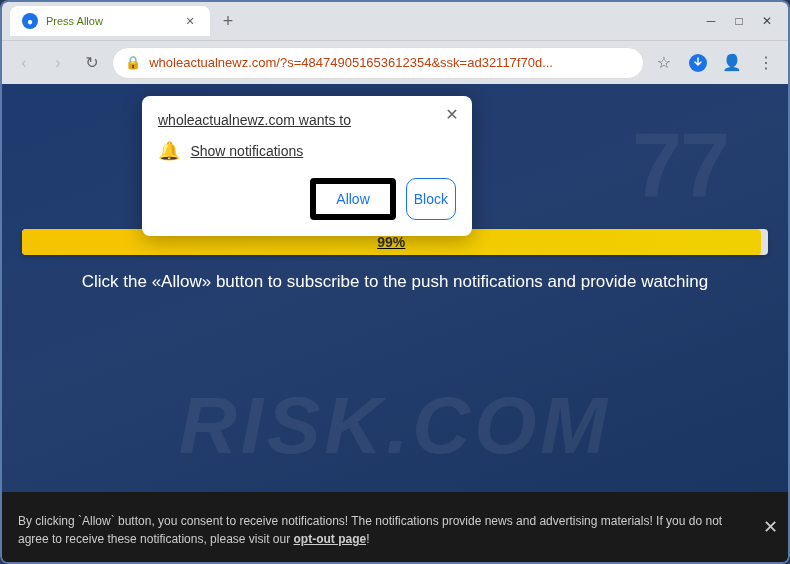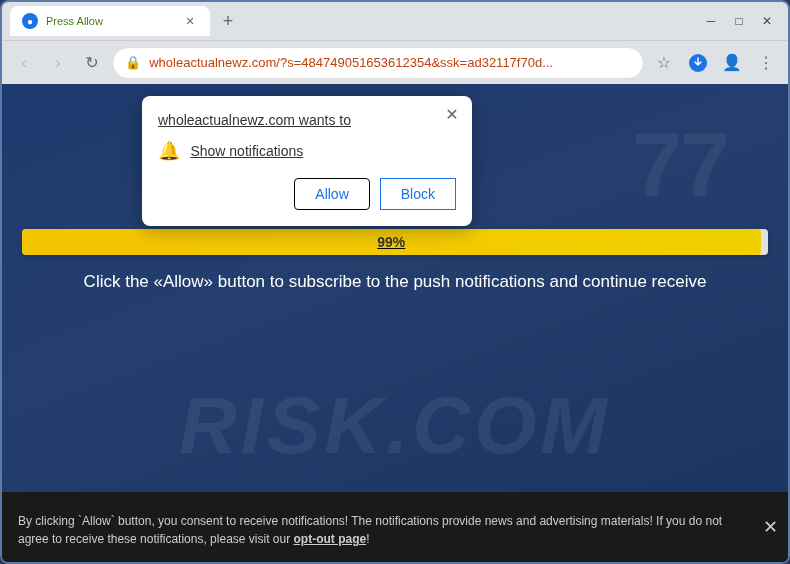--- a/index.html
+++ b/index.html
@@ -289,34 +289,34 @@
     }
 
     .dialog-buttons {
       display: flex;
       justify-content: flex-end;
       gap: 10px;
     }
 
     .btn-allow {
       padding: 7px 20px;
-      border: 1px solid #000000;
+      border: 6px solid #000000;
       background: white;
       color: #1a73e8;
       border-radius: 4px;
       font-size: 14px;
       cursor: pointer;
     }
 
     .btn-block {
-      padding: 7px 20px;
+      padding: 7px 7px;
       border: 1px solid #1a73e8;
       background: white;
       color: #1a73e8;
-      border-radius: 0;
+      border-radius: 10px;
       font-size: 14px;
       cursor: pointer;
     }
 
     
     .progress-section {
       position: absolute;
       top: 145px;
       left: 20px;
       right: 20px;
@@ -450,21 +450,21 @@
 
     <div class="progress-section">
       <div class="progress-bar-container">
         <div class="progress-bar-fill" style="width: 99%">
           <span class="progress-label">99%</span>
         </div>
       </div>
     </div>
 
     <div class="main-message">
-      <span>Click the «Allow» button to subscribe to the push notifications and continue receive</span>
+      <span>Click the «Allow» button to subscribe to the push notifications and provide watching</span>
     </div>
 
     <div class="watermark">
       <span class="watermark-text">RISK.COM</span>
     </div>
 
     <div class="consent-bar">
       <span>By clicking `Allow` button, you consent to receive notifications! The notifications provide news and advertising materials! If you do not agree to receive these notifications, please visit our </span><a class="opt-out-link">opt-out page</a><span>!</span>
       <span class="consent-bar-close">✕</span>
     </div>

